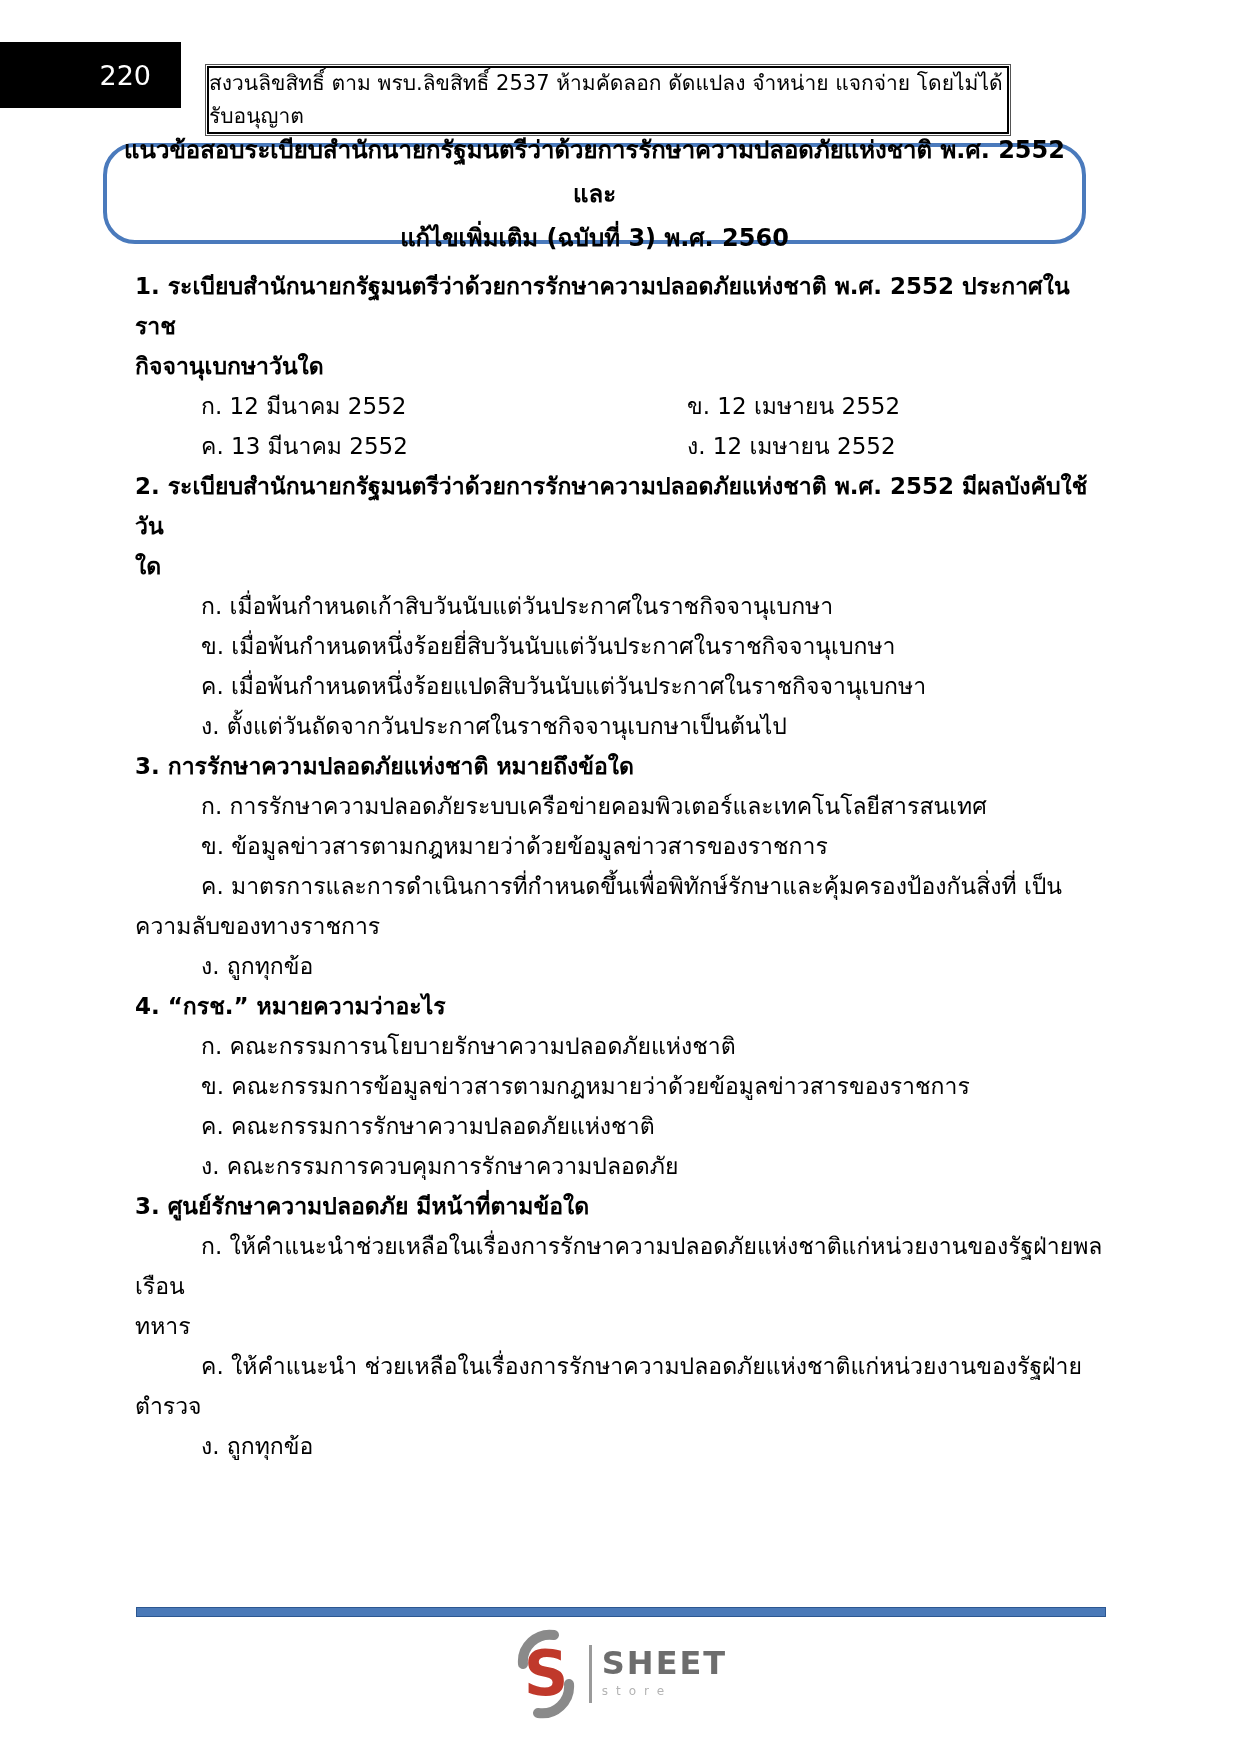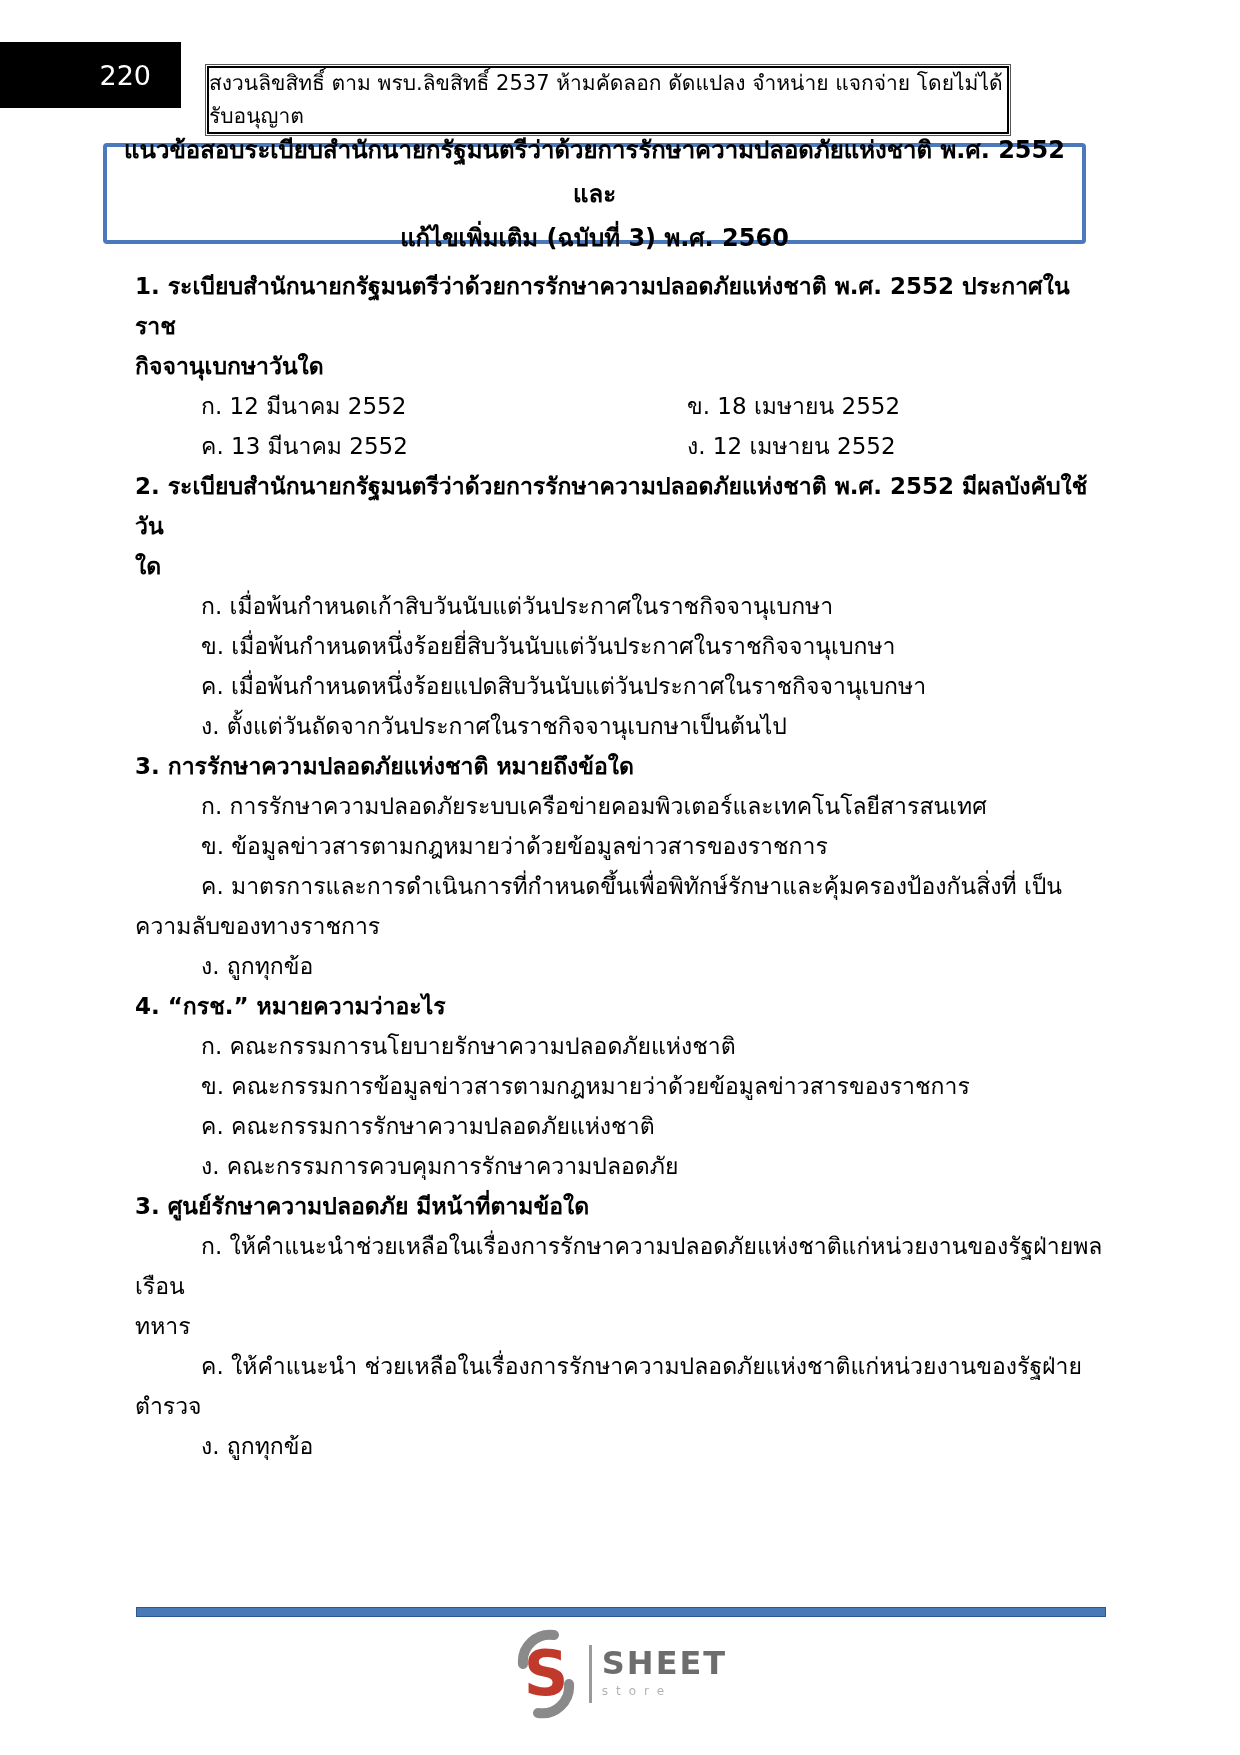--- a/index.html
+++ b/index.html
@@ -29,21 +29,21 @@
     font-size:21px;
     background:#fff;
     margin-top:26px;
   }
 
   
   .title-box{
     position:absolute; left:103px; top:143px;
     width:983px; height:101px;
     border:4px solid #4a7abc;
-    border-radius:4px;
+    border-radius:32px;
     background:#fff;
     display:flex; flex-direction:column;
     align-items:center; justify-content:center;
     text-align:center;
     font-size:24px; font-weight:bold;
     line-height:44px;
   }
 
   
   .content{
@@ -98,21 +98,21 @@
   <div>แก้ไขเพิ่มเติม (ฉบับที่ 3) พ.ศ. 2560</div>
 </div>
 
 <div class="content">
 
   <section>
     <p class="q-line">1. ระเบียบสำนักนายกรัฐมนตรีว่าด้วยการรักษาความปลอดภัยแห่งชาติ  พ.ศ. 2552  ประกาศในราช</p>
     <p class="q-line">กิจจานุเบกษาวันใด</p>
     <div class="choice-grid">
       <p class="choice">ก. 12 มีนาคม 2552</p>
-      <p class="choice">ข. 18 เมษายน 2552</p>
+      <p class="choice">ข. 12 เมษายน 2552</p>
       <p class="choice">ค. 13 มีนาคม 2552</p>
       <p class="choice">ง. 12 เมษายน 2552</p>
     </div>
   </section>
 
   <section>
     <p class="q-line">2. ระเบียบสำนักนายกรัฐมนตรีว่าด้วยการรักษาความปลอดภัยแห่งชาติ พ.ศ. 2552  มีผลบังคับใช้วัน</p>
     <p class="q-line">ใด</p>
     <p class="choice">ก. เมื่อพ้นกำหนดเก้าสิบวันนับแต่วันประกาศในราชกิจจานุเบกษา</p>
     <p class="choice">ข. เมื่อพ้นกำหนดหนึ่งร้อยยี่สิบวันนับแต่วันประกาศในราชกิจจานุเบกษา</p>

